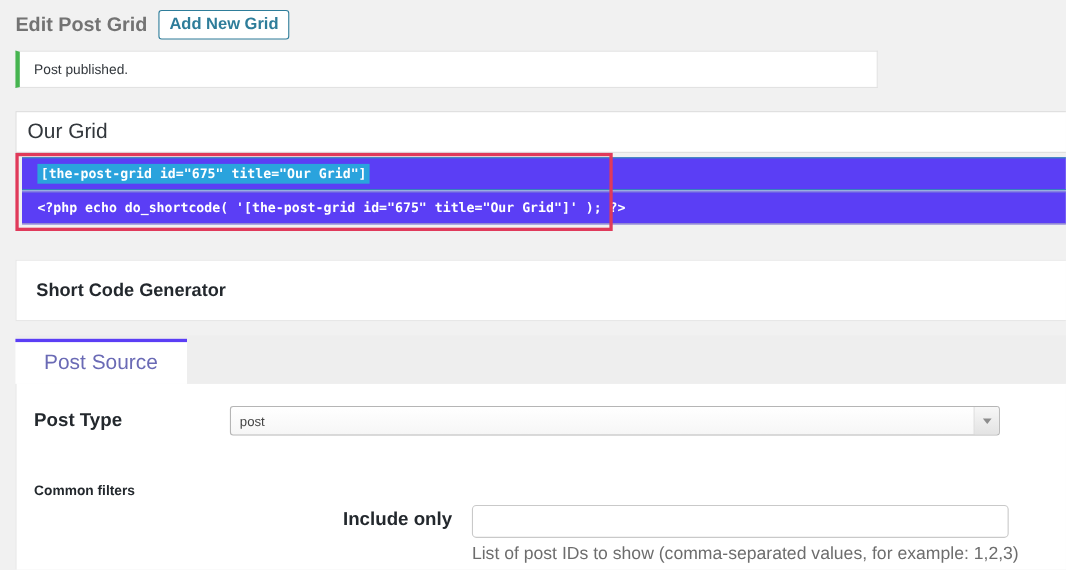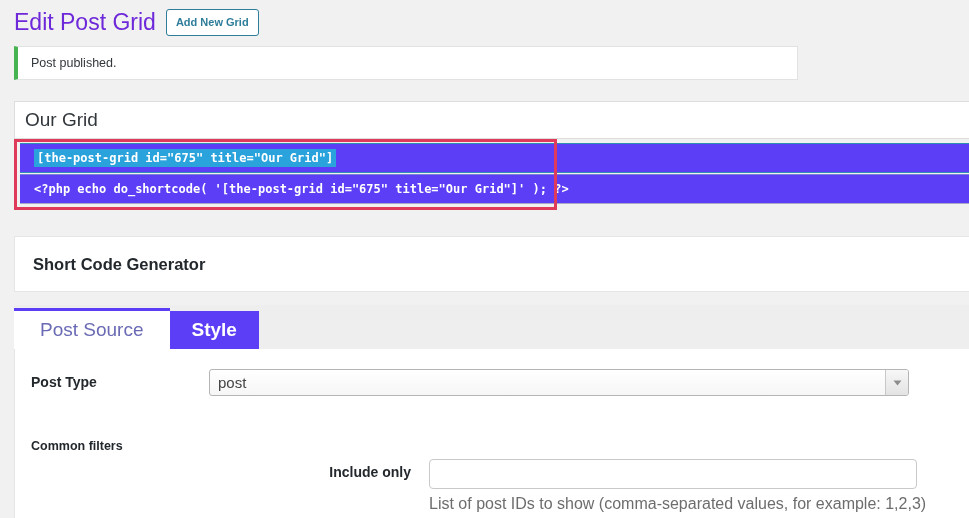--- a/index.html
+++ b/index.html
@@ -25,33 +25,33 @@
   
   .page-header {
     position: absolute;
     left: 14px;
     top: 8px;
     display: flex;
     align-items: center;
     gap: 10px;
   }
   .page-title {
-    font-size: 23px;
-    font-weight: 400;
+    font-size: 18px;
+    font-weight: 700;
     line-height: 29px;
-    color: #6d28d9;
+    color: #737373;
     white-space: nowrap;
   }
   .page-title-action {
     display: inline-block;
     border: 1px solid #2e7d9a;
     border-radius: 3px;
     background: #ffffff;
     color: #2e7d9a;
-    font-size: 11px;
+    font-size: 15px;
     font-weight: 700;
     line-height: 14px;
     padding: 5px 9px 6px;
     white-space: nowrap;
     cursor: pointer;
   }
 
   
   .notice {
     position: absolute;
@@ -213,21 +213,21 @@
     border-left: 1px solid #e5e5e5;
     border-right: 1px solid #e5e5e5;
   }
   .form-row {
     position: absolute;
     display: flex;
     align-items: flex-start;
   }
   .row-post-type { left: 0px; top: 20px; width: 958px; }
   .field-label {
-    font-size: 14px;
+    font-size: 17px;
     font-weight: 700;
     color: #23282d;
     line-height: 26px;
   }
   .label-post-type {
     width: 194px;
     padding-left: 16px;
     box-sizing: border-box;
   }
   .select-wrap {
@@ -236,21 +236,21 @@
     height: 27px;
   }
   .sel {
     width: 700px;
     height: 27px;
     box-sizing: border-box;
     background: linear-gradient(#ffffff, #f6f6f6);
     border: 1px solid #b5b5b5;
     border-radius: 3px;
     font-family: "Liberation Sans", sans-serif;
-    font-size: 15px;
+    font-size: 12px;
     color: #444444;
     padding: 0 26px 0 8px;
     appearance: none;
     -webkit-appearance: none;
     outline: none;
     cursor: pointer;
   }
   .sel-arrow {
     position: absolute;
     right: 1px;
@@ -335,23 +335,20 @@
   </div>
   <div class="annot-rect"></div>
 
   <div class="sc-gen-card">
     <span class="sc-gen-title">Short Code Generator</span>
   </div>
 
   <div class="tabs-strip">
     <div class="tab active">
       <span>Post Source</span>
-    </div>
-    <div class="tab">
-      <span>Style</span>
     </div>
   </div>
 
   <div class="panel">
 
     <div class="form-row row-post-type">
       <div class="field-label label-post-type">Post Type</div>
       <div class="select-wrap">
         <select class="sel">
           <option>post</option>

